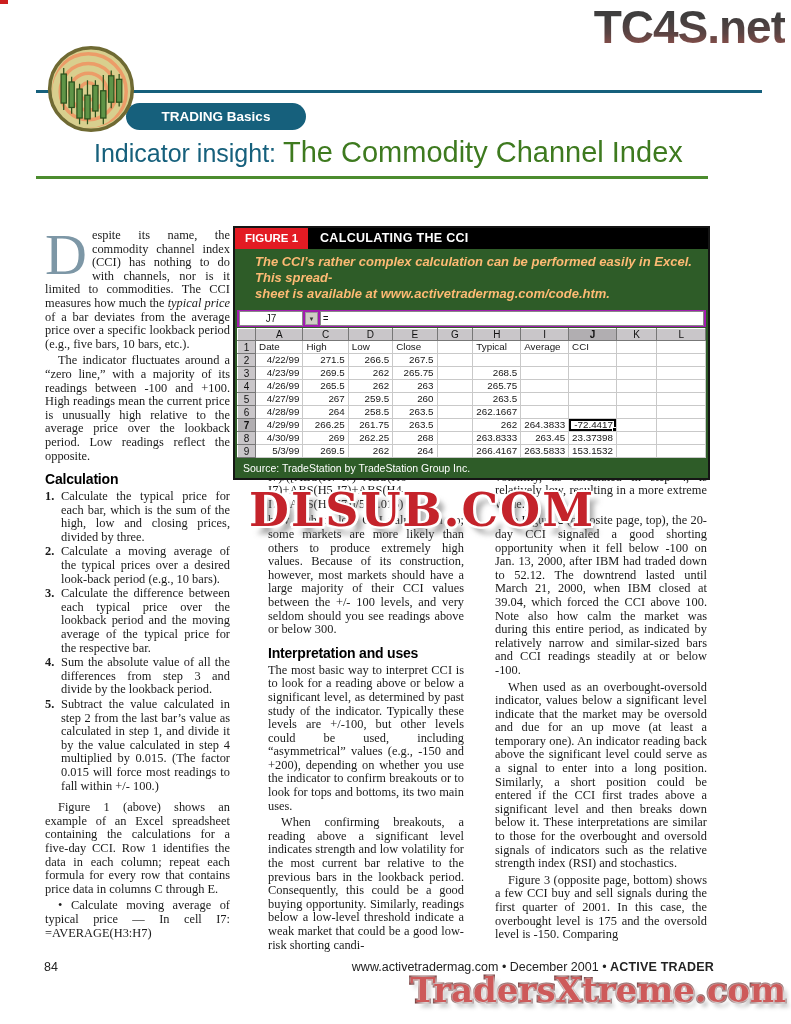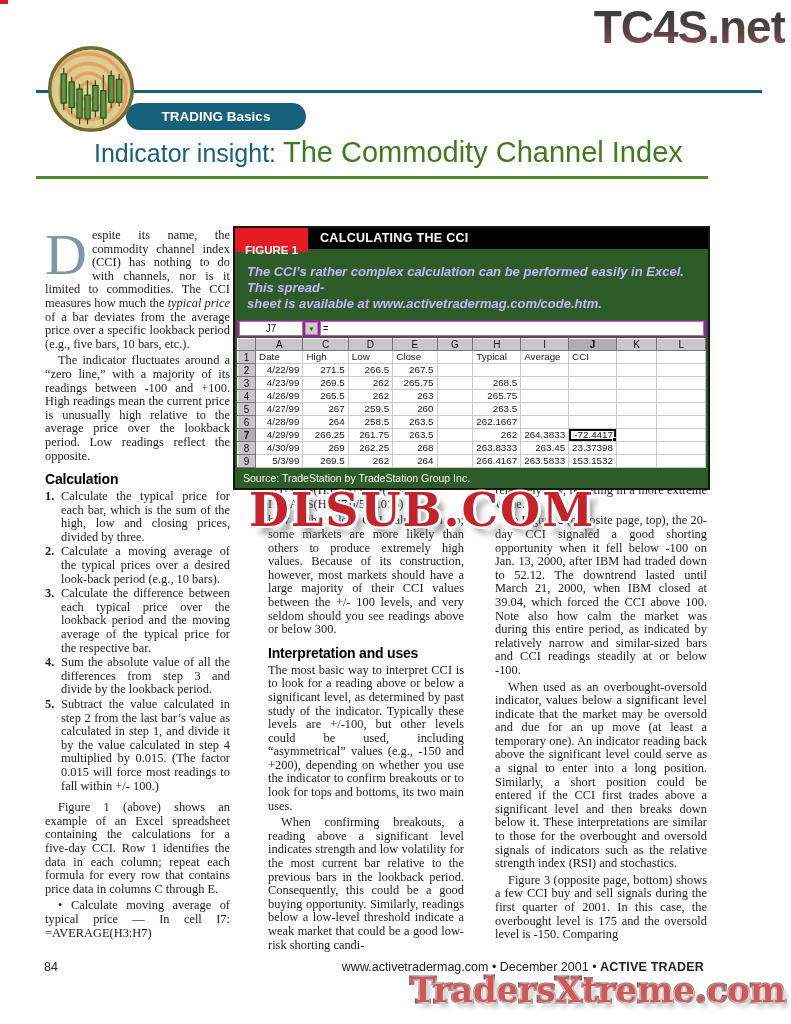--- a/index.html
+++ b/index.html
@@ -31,23 +31,23 @@
   .logo{position:absolute;left:47px;top:44px;width:88px;height:90px;z-index:5;}
   .title{position:absolute;left:94px;top:136px;white-space:nowrap;}
   .title .prefix{font:400 25px "Liberation Sans",sans-serif;color:var(--teal,#16607c);}
   .title .main{font:400 29px "Liberation Sans",sans-serif;color:var(--title_green,#3e7a1f);}
   .title-rule{position:absolute;left:36px;top:176px;width:672px;height:3px;background:var(--rule_green,#4c8c2e);}
 
   
   .figure{position:absolute;left:233px;top:226px;width:477px;background:var(--figure_green,#2e5c28);
           border:2px solid #151515;box-sizing:border-box;z-index:10;}
   .fig-header{display:flex;height:21px;}
-  .fig-label{background:var(--figure_red,#e31b23);color:#fff;font:700 11.5px/21px "Liberation Sans",sans-serif;padding:12px 10px;}
+  .fig-label{background:var(--figure_red,#e31b23);color:#fff;font:700 11.5px/21px "Liberation Sans",sans-serif;padding:0 10px;}
   .fig-title{background:#000;color:#fff;font:700 12.5px/21px "Liberation Sans",sans-serif;padding:0 12px;flex:1;letter-spacing:.3px;}
-  .fig-caption{padding:15px 12px 6px;color:#c4b5fd;font:italic 700 13px/16px "Liberation Sans",sans-serif;}
+  .fig-caption{padding:5px 12px 6px;color:#fdba74;font:italic 700 13px/16px "Liberation Sans",sans-serif;margin-left:8px;}
   .formula-bar{display:flex;align-items:center;height:17px;background:#a21caf;margin:2px 2px 0;padding:1px 2px;gap:2px;box-sizing:border-box;}
   .name-box{width:62px;height:13px;background:#fff;border:1px solid #888;font:10px/13px "Liberation Sans",sans-serif;text-align:center;}
   .name-drop{width:13px;height:13px;background:#cfccc5;border:1px solid #999;font-size:6px;color:#333;
              display:flex;align-items:center;justify-content:center;box-sizing:border-box;}
   .fx-field{flex:1;height:13px;background:#fff;border:1px solid #888;font:9.2px/12px "Liberation Sans",sans-serif;
             white-space:nowrap;overflow:hidden;padding:0 2px;display:flex;gap:3px;letter-spacing:-.2px;}
   .fx-eq{font-weight:700;}
   table.sheet{border-collapse:collapse;table-layout:fixed;margin:1px 2px 2px;background:#fff;}
   table.sheet td{box-sizing:border-box;}
   td.hd{background:#c9c6c9;border:1px solid;border-color:#ffffff #777 #777 #ffffff;
@@ -70,21 +70,21 @@
   .indent{text-indent:13px;}
   .dropcap{float:left;font:400 58px/46px "Liberation Serif",serif;color:var(--dropcap_blue,#7d97a6);margin:3px 5px 0 0;}
   h3.section{font:700 14px "Liberation Sans",sans-serif;margin:8px 0 3px;letter-spacing:-.2px;color:#000;text-align:left;}
   ol.calc{list-style:none;counter-reset:ci;margin:0 0 8px;padding:0;}
   ol.calc li{counter-increment:ci;padding-left:16px;position:relative;margin-bottom:1px;}
   ol.calc li::before{content:counter(ci) ".";position:absolute;left:0;top:0;font-weight:700;}
   .em{font-style:italic;}
 
   
   .footer-page{position:absolute;left:44px;top:960px;font:12.5px "Liberation Sans",sans-serif;color:#222;}
-  .footer-info{position:absolute;top:960px;right:87px;font:12.5px "Liberation Sans",sans-serif;color:#222;}
+  .footer-info{position:absolute;top:960px;right:77px;font:12.5px "Liberation Sans",sans-serif;color:#222;}
   .footer-info .mag{font-weight:700;letter-spacing:.2px;}
 </style>
 </head>
 <body>
 
 <div id="page">
 
   <div class="corner-mark"></div>
 
   <div class="tc4s">TC4S.net</div>

